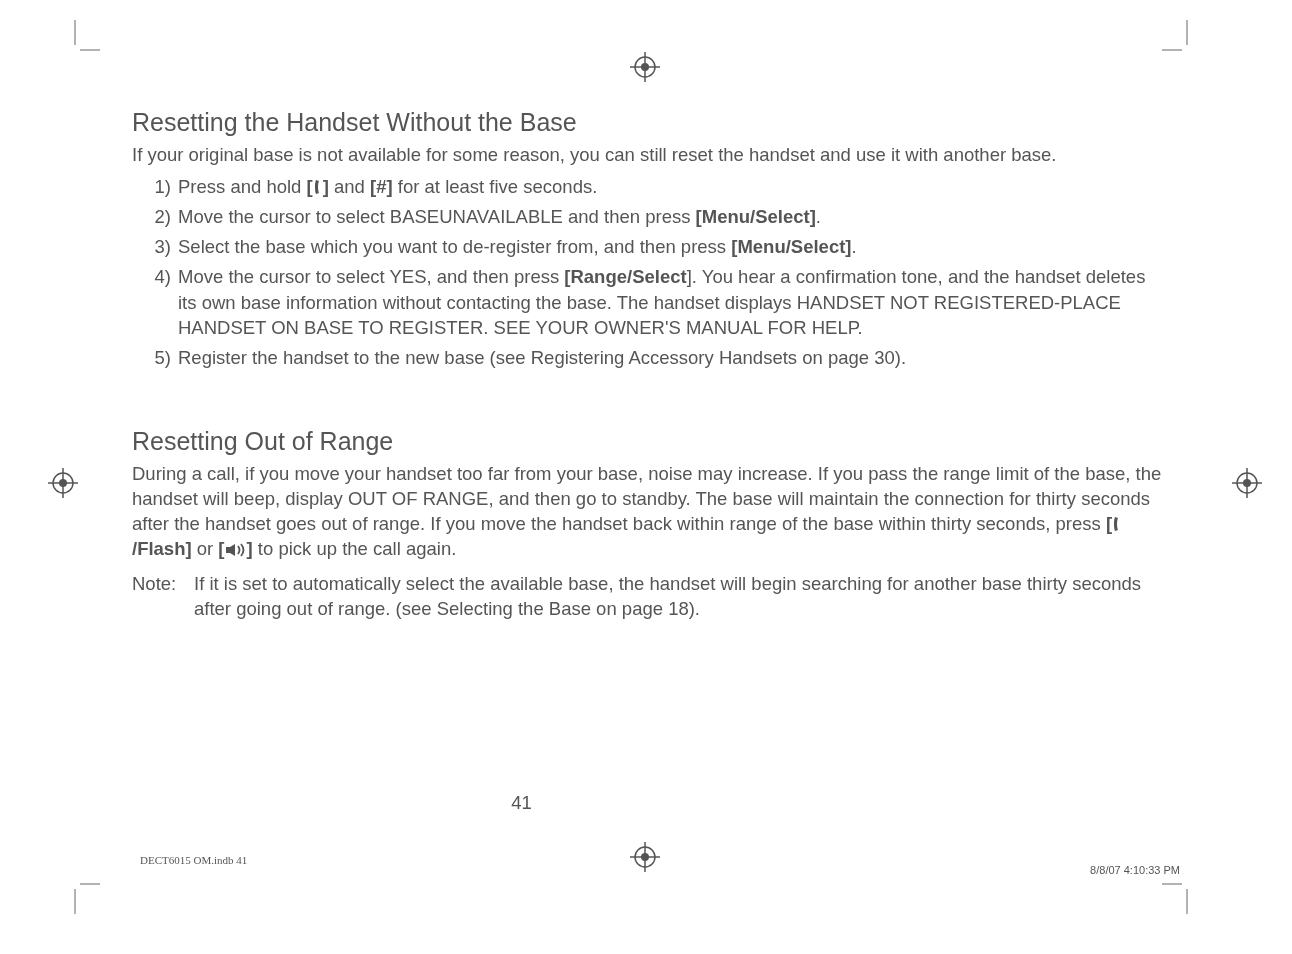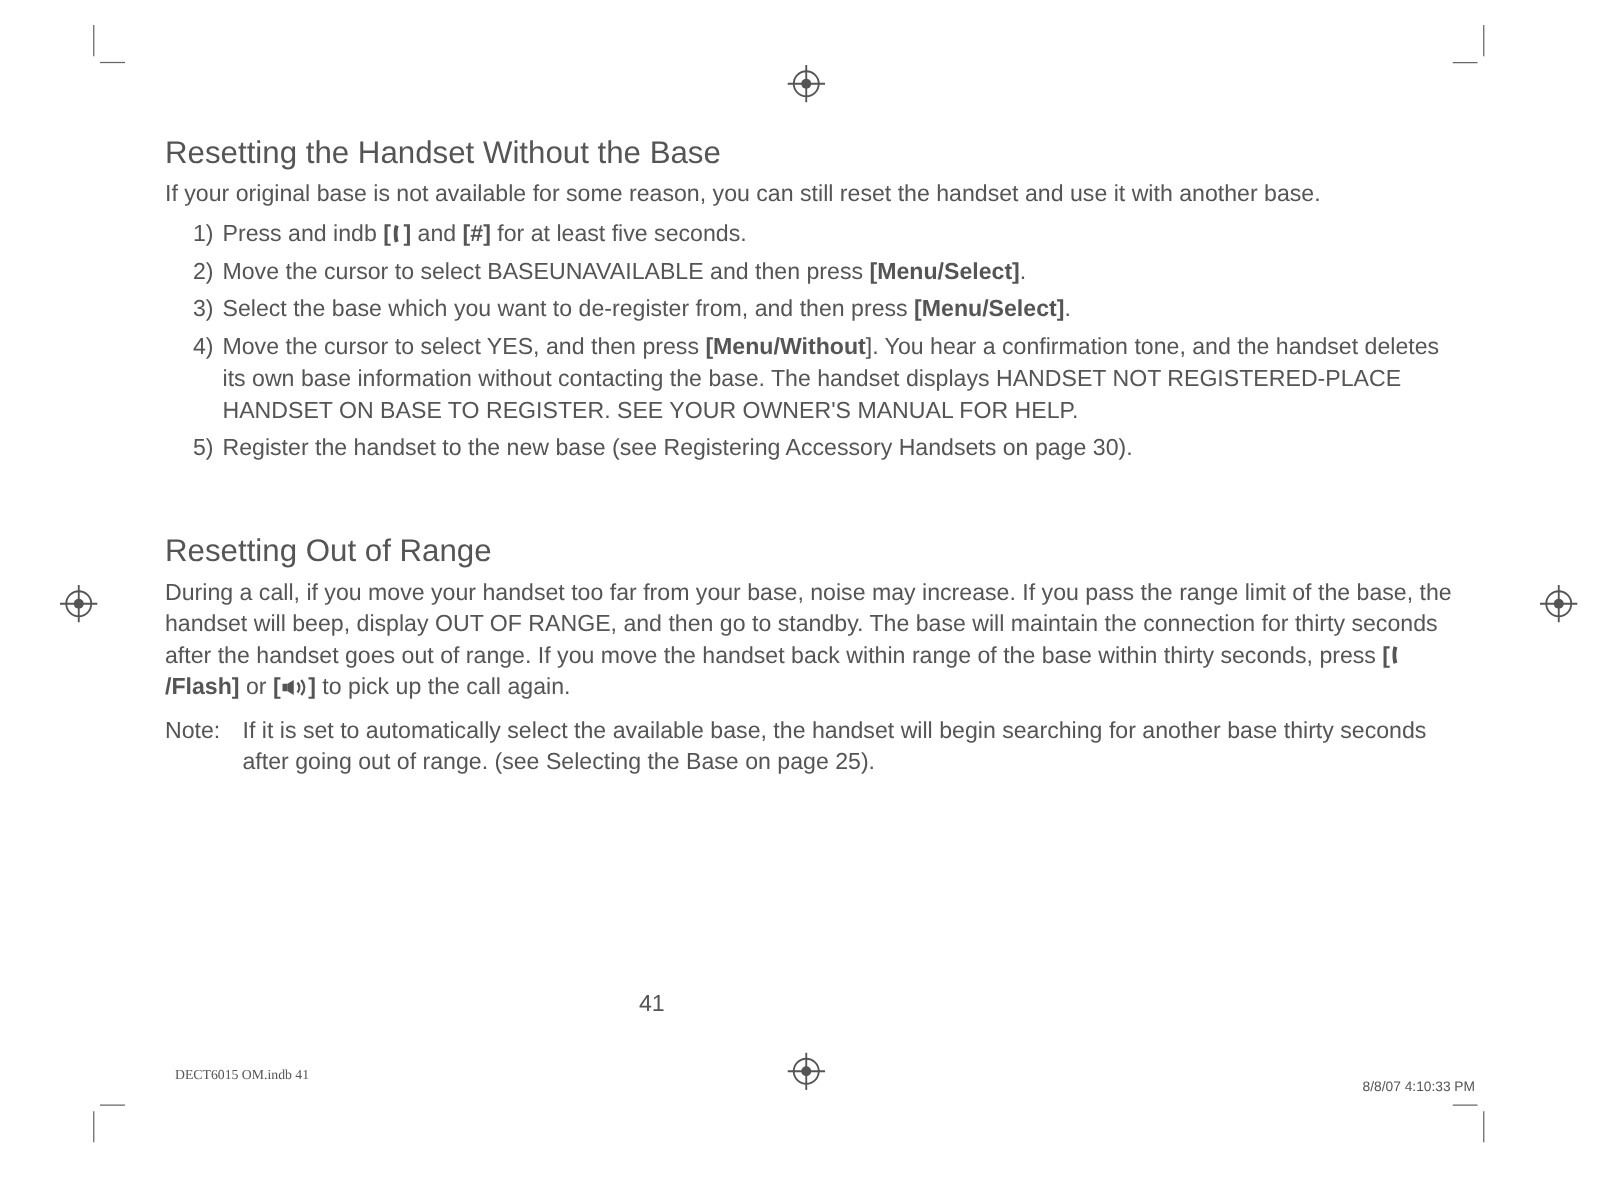--- a/index.html
+++ b/index.html
@@ -145,51 +145,51 @@
   <line x1="0" y1="15" x2="30" y2="15" stroke="#555" stroke-width="1.5"></line>
 </svg>
 
 <div class="content">
 
   <h2>Resetting the Handset Without the Base</h2>
   <p class="intro">If your original base is not available for some reason, you can still reset the handset and use it with another base.</p>
 
   <ol class="steps">
     <li>
-      <span>Press and indb </span><span class="bold">[</span><svg class="icon-inline" width="10" height="16" viewBox="0 0 10 16">
+      <span>Press and hold </span><span class="bold">[</span><svg class="icon-inline" width="10" height="16" viewBox="0 0 10 16">
           <path d="M3 1 C3 1 2 3 2 8 C2 13 3 15 3 15 L6 14 C6 14 5 12 5 8 C5 4 6 2 6 2 Z" fill="#555"></path>
         </svg><span class="bold">]</span><span> and </span><span class="bold">[#]</span><span> for at least five seconds.</span>
     </li>
     <li>
       <span>Move the cursor to select BASEUNAVAILABLE and then press </span><span class="bold">[Menu/Select]</span><span>.</span>
     </li>
     <li>
       <span>Select the base which you want to de-register from, and then press </span><span class="bold">[Menu/Select]</span><span>.</span>
     </li>
     <li>
-      <span>Move the cursor to select YES, and then press </span><span class="bold">[Menu/Without</span><span>]. You hear a confirmation tone, and the handset deletes its own base information without contacting the base. The handset displays HANDSET NOT REGISTERED-PLACE HANDSET ON BASE TO REGISTER. SEE YOUR OWNER'S MANUAL FOR HELP.</span>
+      <span>Move the cursor to select YES, and then press </span><span class="bold">[Range/Select</span><span>]. You hear a confirmation tone, and the handset deletes its own base information without contacting the base. The handset displays HANDSET NOT REGISTERED-PLACE HANDSET ON BASE TO REGISTER. SEE YOUR OWNER'S MANUAL FOR HELP.</span>
     </li>
     <li>Register the handset to the new base (see Registering Accessory Handsets on page 30).</li>
   </ol>
 
   <div class="section2">
     <h2>Resetting Out of Range</h2>
     <p class="body-text">
       <span>During a call, if you move your handset too far from your base, noise may increase. If you pass the range limit of the base, the handset will beep, display OUT OF RANGE, and then go to standby. The base will maintain the connection for thirty seconds after the handset goes out of range. If you move the handset back within range of the base within thirty seconds, press </span><span class="bold">[</span><svg class="icon-inline" width="10" height="16" viewBox="0 0 10 16">
           <path d="M3 1 C3 1 2 3 2 8 C2 13 3 15 3 15 L6 14 C6 14 5 12 5 8 C5 4 6 2 6 2 Z" fill="#555"></path>
         </svg><span class="bold">/Flash]</span><span> or </span><span class="bold">[</span><svg class="icon-inline" width="22" height="14" viewBox="0 0 22 14">
           <rect x="1" y="4" width="4" height="6" fill="#555"></rect>
           <path d="M5 4 L10 1 L10 13 L5 10 Z" fill="#555"></path>
           <path d="M13 3 Q16 7 13 11" fill="none" stroke="#555" stroke-width="1.8"></path>
           <path d="M16 1 Q21 7 16 13" fill="none" stroke="#555" stroke-width="1.8"></path>
         </svg><span class="bold">]</span><span> to pick up the call again.</span>
     </p>
     <div class="note-row">
       <div class="note-label">Note:</div>
-      <div class="note-body">If it is set to automatically select the available base, the handset will begin searching for another base thirty seconds after going out of range. (see Selecting the Base on page 25).</div>
+      <div class="note-body">If it is set to automatically select the available base, the handset will begin searching for another base thirty seconds after going out of range. (see Selecting the Base on page 18).</div>
     </div>
   </div>
 
 </div>
 
 <div class="page-number">41</div>
 <div class="footer-left">DECT6015 OM.indb   41</div>
 <div class="footer-right">8/8/07   4:10:33 PM</div>
 
 </body></html>

